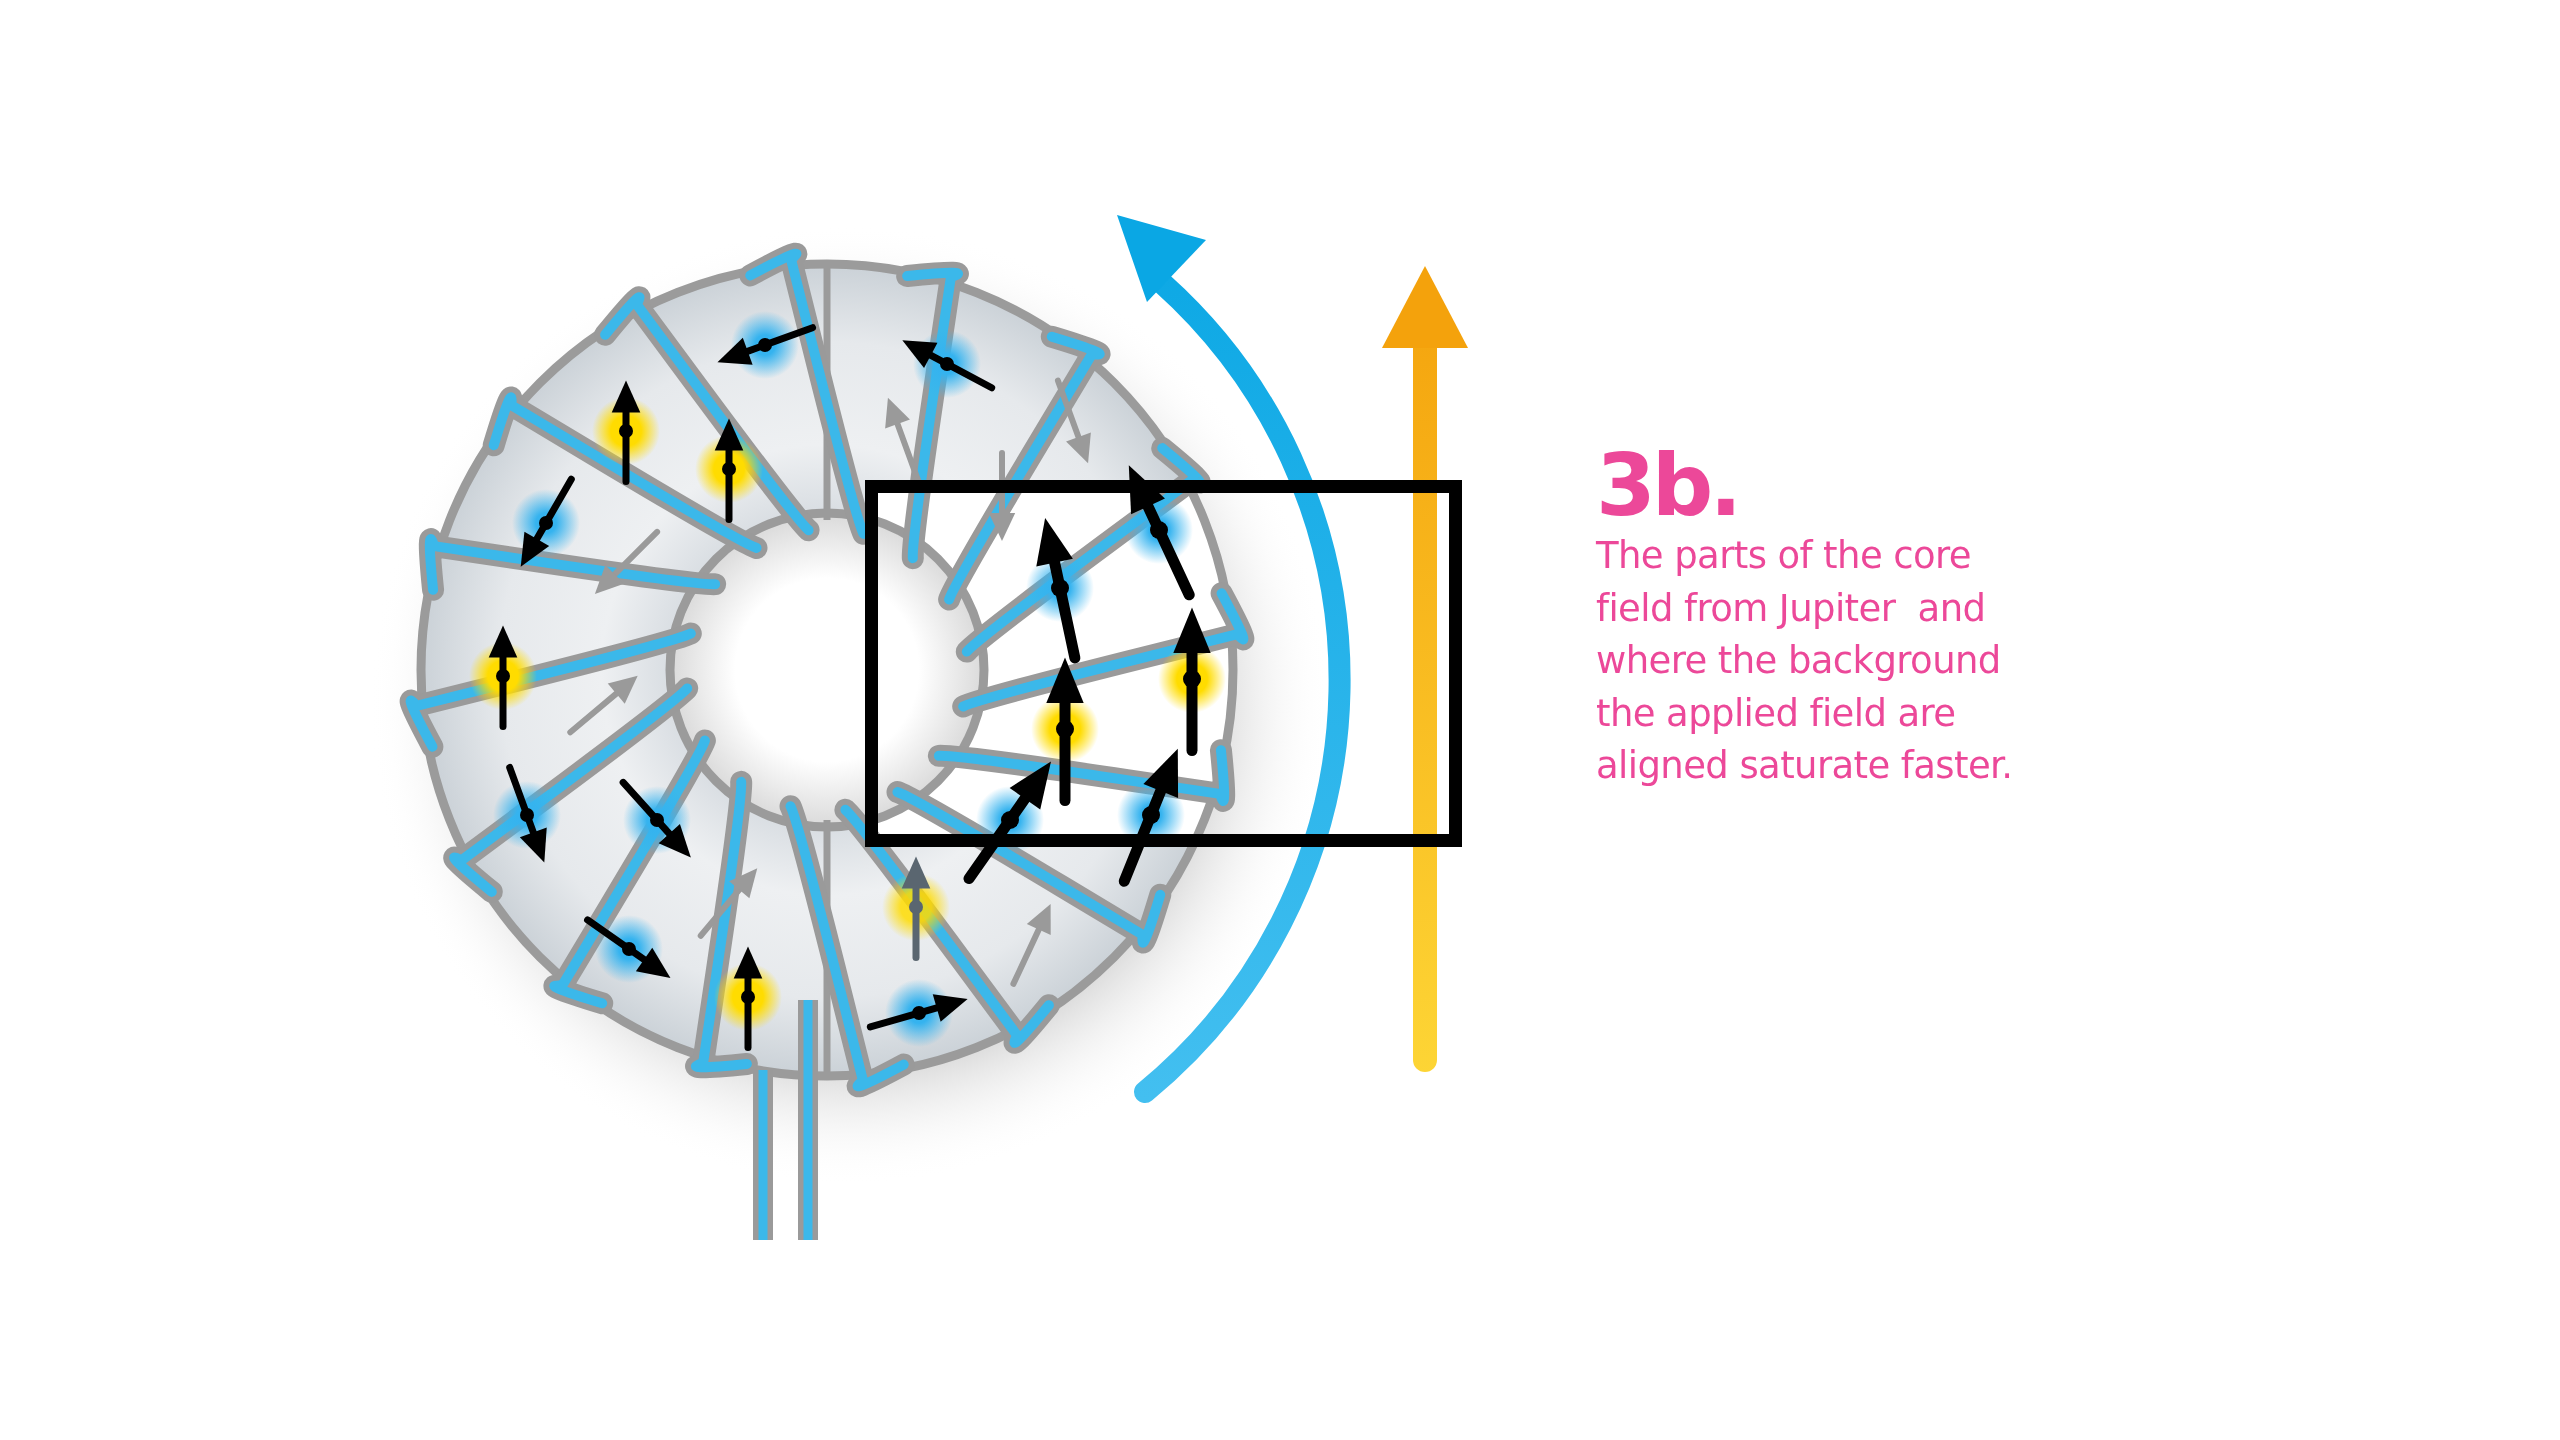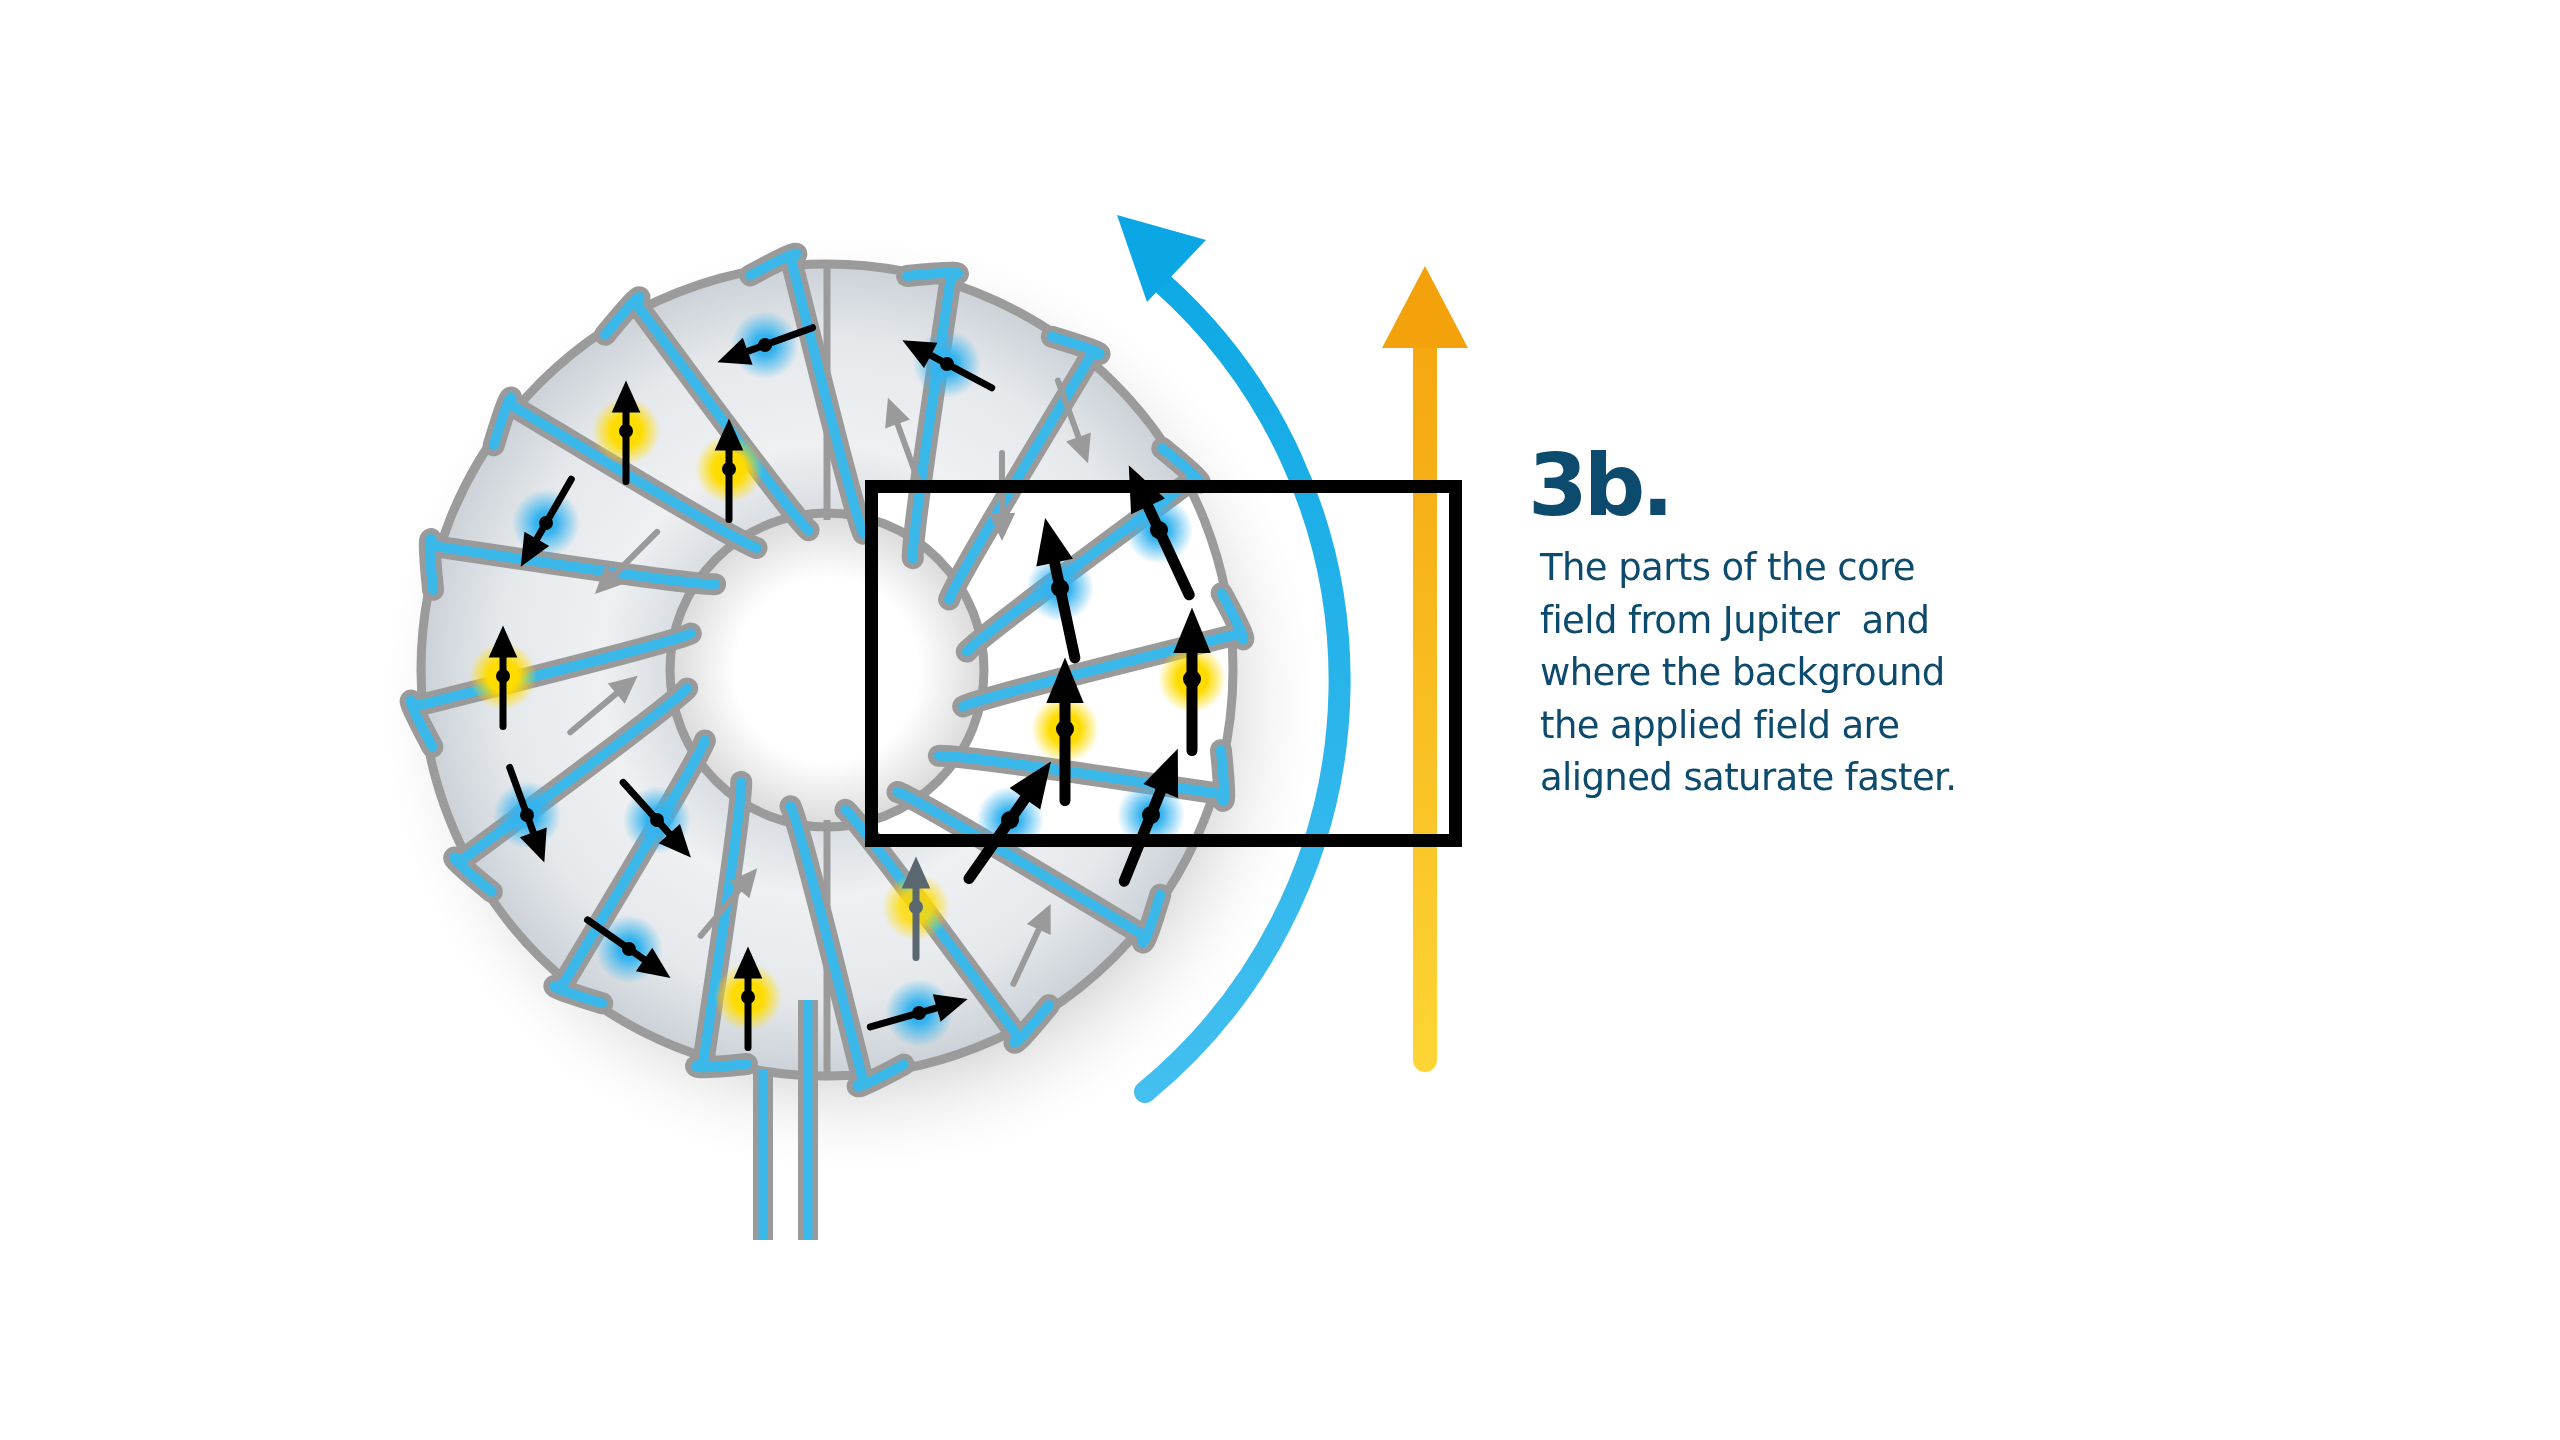--- a/index.html
+++ b/index.html
@@ -1,20 +1,20 @@
 <!DOCTYPE html>
 <html><head>
 <meta charset="utf-8">
 <style>
   html, body { margin:0; padding:0; background:#ffffff; }
   body { width:2560px; height:1440px; position:relative; overflow:hidden; font-family:"Liberation Sans", "DejaVu Sans", sans-serif; }
   #diagram { position:absolute; left:0; top:0; width:2560px; height:1440px; }
-  .caption { position:absolute; left:1528px; top:440px; width:520px; color:#0c4a6e; }
+  .caption { position:absolute; left:1596px; top:440px; width:520px; color:#ec4899; }
   .caption .num { font-family:"DejaVu Sans", sans-serif; font-weight:bold; font-size:86px; line-height:90px; letter-spacing:-4px; margin:0; }
-  .caption .body { font-family:"DejaVu Sans", sans-serif; font-size:37px; line-height:52.5px; margin:12px; letter-spacing:-0.6px; }
+  .caption .body { font-family:"DejaVu Sans", sans-serif; font-size:37px; line-height:52.5px; margin:0; letter-spacing:-0.6px; }
   .caption .line { display:block; white-space:nowrap; }
 </style>
 </head>
 <body>
 
 <svg id="diagram" viewBox="0 0 2560 1440" xmlns="http://www.w3.org/2000/svg">
   <defs>
     <radialGradient id="coreGrad" cx="827" cy="670" r="410" gradientUnits="userSpaceOnUse">
       <stop offset="0.37" stop-color="#d7dce1"></stop>
       <stop offset="0.55" stop-color="#eef0f2"></stop>

